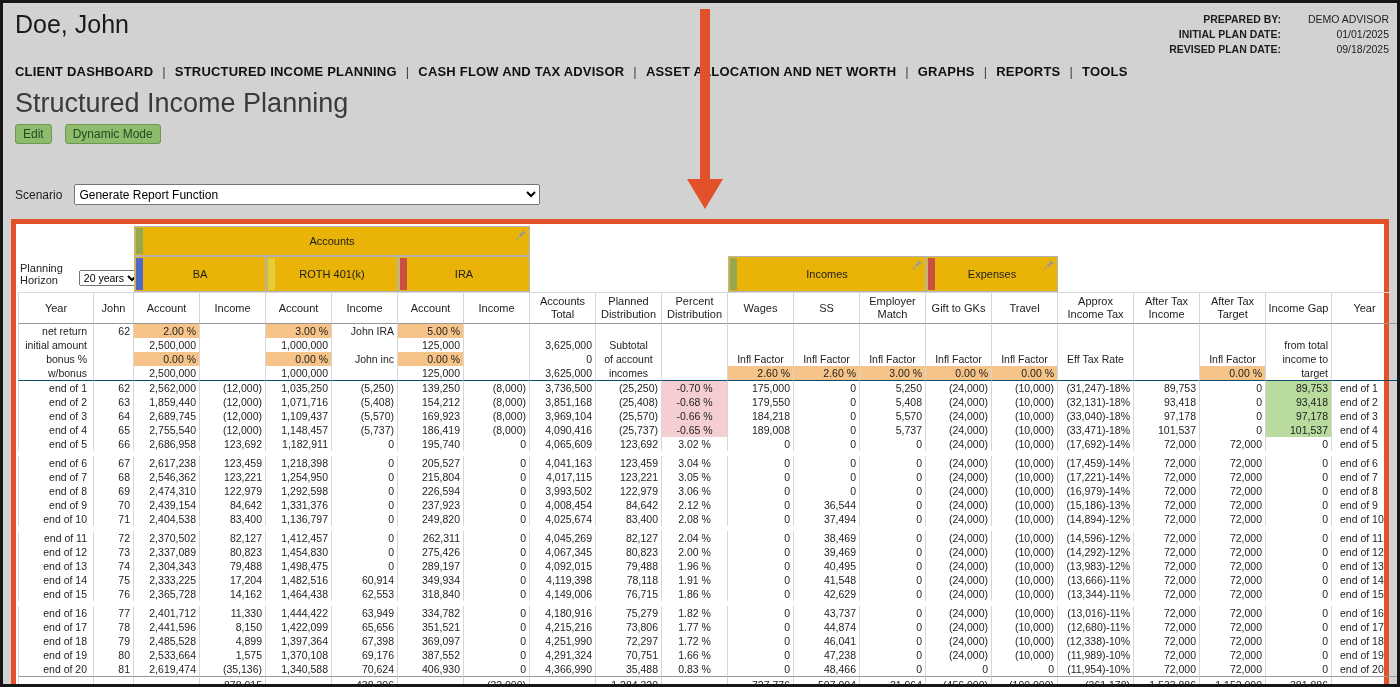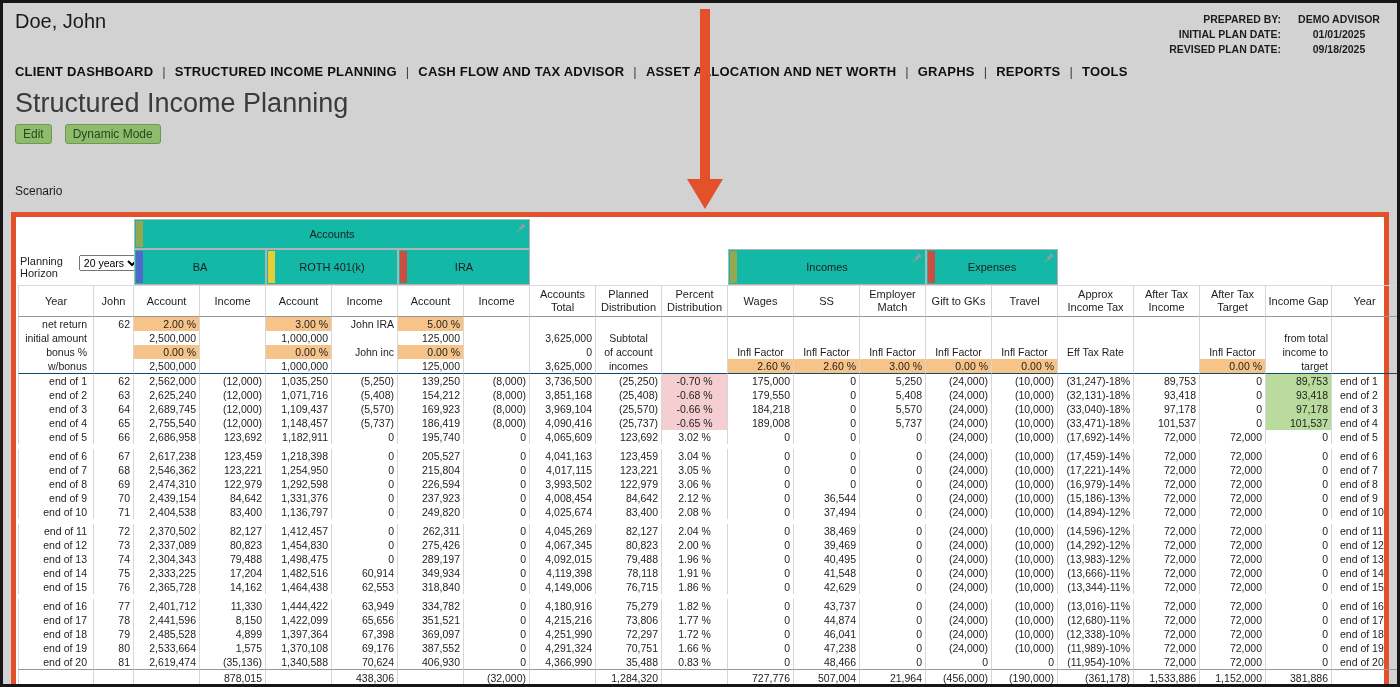--- a/index.html
+++ b/index.html
@@ -5,24 +5,24 @@
   :root{
     --annotation:#e2512a; --hl-orange:#f6c488; --hl-pink:#f5ced2; --hl-green:#b9dc9e;
     --button-green:#8fbb6d;
   }
   *{box-sizing:border-box;margin:0;padding:0}
   html,body{width:1400px;height:687px;overflow:hidden}
   body{background:#d2d2d2;border:3px solid #161616;font-family:"Liberation Sans",sans-serif;position:relative;color:#1d1d1d}
 
   
   .topbar{display:flex;justify-content:space-between;align-items:flex-start;padding:7px 8px 0 12px}
-  .client-name{font-size:20px;font-weight:500;color:#1a1a1a}
+  .client-name{font-size:25px;font-weight:500;color:#1a1a1a}
   .plan-info{display:grid;grid-template-columns:auto 100px;gap:3px 8px;font-size:10.5px;margin-top:3px}
   .plan-info .lbl{font-weight:600;text-align:right}
-  .plan-info .val{font-weight:700;text-align:center}
+  .plan-info .val{font-weight:400;text-align:right}
 
   .nav{display:flex;align-items:center;gap:9px;padding:9px 12px 4px;font-size:13px;font-weight:700;letter-spacing:.2px;color:#101010}
   .nav .sep{color:#444;font-weight:400}
   .nav .nav-item{cursor:pointer;white-space:nowrap}
 
   .page-title{font-size:27px;font-weight:500;color:#3a3a3a;padding:5px 12px 1px}
   .btn-row{padding:4px 12px;display:flex;gap:13px}
   .btn{background:var(--button-green);border:1px solid #6e9851;color:#1e4d1e;font-size:12px;padding:2px 7px;border-radius:3px;cursor:pointer;font-family:"Liberation Sans",sans-serif}
 
   .scenario-row{padding:36px 12px 0;display:flex;align-items:center;gap:12px;font-size:12px}
@@ -30,25 +30,25 @@
 
   
   .annotation-arrow{position:absolute;left:682px;top:6px;z-index:5;pointer-events:none}
   .table-wrap{margin:14px 8px 0;border:5px solid var(--annotation);background:#fff;padding:2px;position:relative}
 
   
   table{border-collapse:separate;border-spacing:0;table-layout:fixed;width:1380px;font-size:10.5px;color:#1d1d1d}
   thead td,thead th{font-weight:400;text-align:center;vertical-align:middle;font-size:11px}
   .g1 td{height:30px}
   .g2 td{height:36px}
-  td.group{position:relative;border:1px solid #b3b3b3;background:#14b8a6}
+  td.group{position:relative;border:1px solid #b3b3b3;background:#eab308}
   .chip{position:absolute;left:1px;top:1px;bottom:1px;width:7px}
   .pin{position:absolute;right:2px;top:2px;cursor:pointer}
   .ph-cell{text-align:left!important}
-  .ph-inner{display:flex;align-items:flex-start;gap:16px;padding-left:2px}
+  .ph-inner{display:flex;align-items:flex-end;gap:16px;padding-left:2px}
   .ph-inner .ph-label{width:48px;font-size:11px;line-height:12px}
   .ph-inner select{width:62px;font-size:10.5px;font-family:"Liberation Sans",sans-serif}
   tr.cols th{border-top:1px solid #d9d9d9;border-bottom:1px solid #979797;border-right:1px solid #d6d6d6;height:32px;line-height:13px;font-weight:400;padding:0 1px}
   tr.cols th:first-child{border-left:1px solid #d6d6d6}
 
   tbody td{border-right:1px solid #d6d6d6;height:14px;line-height:14px;text-align:right;padding:0 3px;white-space:nowrap;overflow:hidden}
   tbody tr td:first-child{border-left:1px solid #d6d6d6;padding-right:6px}
   tbody td.c20{text-align:left;padding-left:8px}
   tbody td.cell-c{text-align:center}
   tbody tr.rule-bottom td{border-bottom:1px solid #0c4a6e}
@@ -90,20 +90,23 @@
   </div>
 
 <div class="page-title">Structured Income Planning</div>
 <div class="btn-row">
   <button class="btn">Edit</button>
   <button class="btn">Dynamic Mode</button>
 </div>
 
 <div class="scenario-row">
   <span>Scenario</span>
+  <select>
+    <option>Generate Report Function</option>
+  </select>
 </div>
 
 <svg class="annotation-arrow" width="40" height="200" viewBox="0 0 40 200">
   <rect x="15" y="0" width="10" height="173" style="fill:var(--annotation)"></rect>
   <polygon points="2,170 38,170 20,200" style="fill:var(--annotation)"></polygon>
 </svg>
 
 <div class="table-wrap">
   <table>
     <colgroup>
@@ -316,21 +319,21 @@
           <td class="c15">(10,000)</td>
           <td class="c16">(31,247)-18%</td>
           <td class="c17">89,753</td>
           <td class="c18">0</td>
           <td class="c19 hl-green">89,753</td>
           <td class="c20">end of 1</td>
         </tr>
         <tr class="data-row">
           <td class="c0">end of 2</td>
           <td class="c1">63</td>
-          <td class="c2">2,625,240</td>
+          <td class="c2">1,859,440</td>
           <td class="c3">(12,000)</td>
           <td class="c4">1,071,716</td>
           <td class="c5">(5,408)</td>
           <td class="c6">154,212</td>
           <td class="c7">(8,000)</td>
           <td class="c8">3,851,168</td>
           <td class="c9">(25,408)</td>
           <td class="c10 cell-c hl-pink">-0.68 %</td>
           <td class="c11">179,550</td>
           <td class="c12">0</td>

